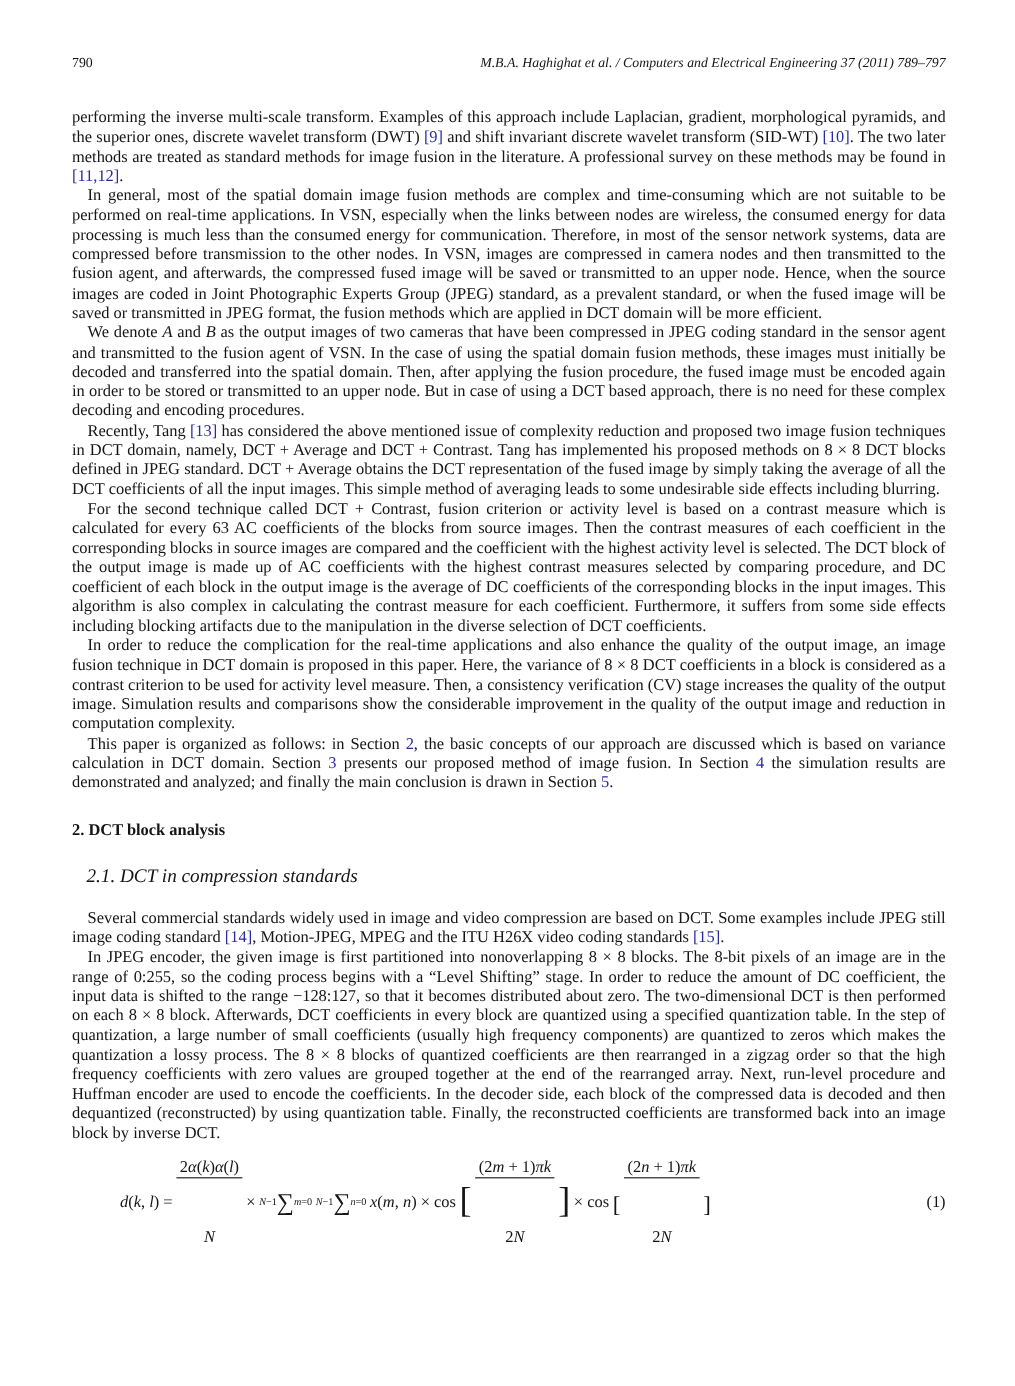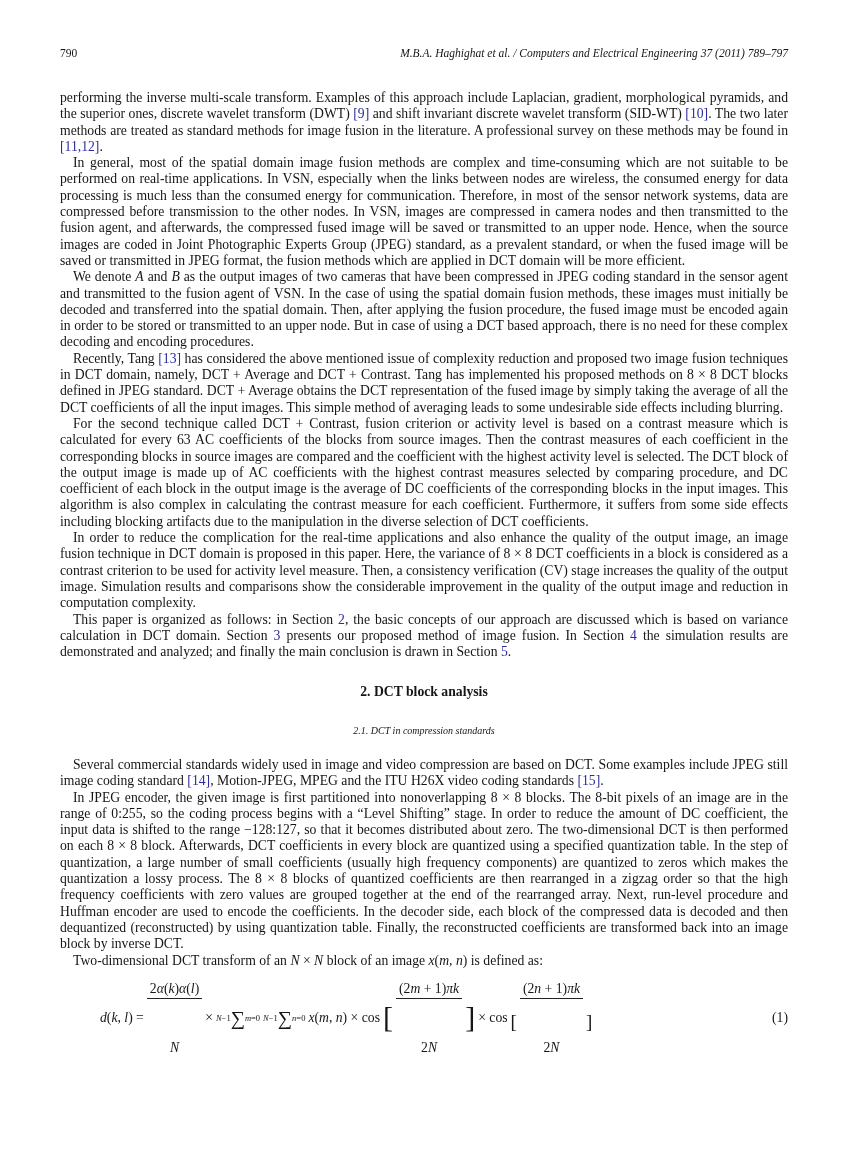--- a/index.html
+++ b/index.html
@@ -7,22 +7,22 @@
        font-family:"Liberation Serif","DejaVu Serif",serif;}
   .page{box-sizing:border-box;width:846px;height:866px;padding:46px 58px 0 60px;}
   .header{position:relative;height:16px;margin-bottom:28px;font-size:11.5px;line-height:14px;}
   .pagenum{position:absolute;left:0;top:0;font-style:normal;}
   .running{display:block;text-align:right;font-style:italic;}
   main{font-size:13.7px;line-height:16.3px;text-align:justify;}
   p.para{margin:0;}
   p.indent{text-indent:13px;}
   .it{font-style:italic;}
   .cite{color:var(--link-color,#2b2ba0);cursor:pointer;}
-  h2.section{font-size:13.7px;font-weight:700;margin:24px 0 2px;text-align:center;}
-  h3.subsection{font-size:10px;font-weight:400;font-style:italic;margin:22px 0 18px;text-align:center;}
+  h2.section{font-size:13.7px;font-weight:700;margin:24px 0 2px;text-align:left;}
+  h3.subsection{font-size:16px;font-weight:400;font-style:italic;margin:22px 12px 18px;text-align:left;}
   .eqwrap{display:flex;align-items:center;margin:12px 0 0 40px;}
   .eq{display:inline-flex;align-items:center;gap:3px;font-size:13.7px;}
   .eq i{font-style:italic;}
   .frac{display:inline-flex;flex-direction:column;align-items:center;line-height:1.15;gap:40px;}
   .frac .num{border-bottom:1px solid #222;padding:0 3px 1px;}
   .frac .den{padding-top:1px;}
   .sum{display:inline-flex;flex-direction:row;align-items:center;line-height:1;}
   .sum .lim{font-size:8.5px;line-height:9px;}
   .sum .sym{font-size:20px;line-height:18px;font-style:normal;}
   .brk{font-size:30px;font-weight:300;line-height:1;font-style:normal;transform:translateY(-1px);}
@@ -42,21 +42,20 @@
       <p class="para indent"><span>In general, most of the spatial domain image fusion methods are complex and time-consuming which are not suitable to be performed on real-time applications. In VSN, especially when the links between nodes are wireless, the consumed energy for data processing is much less than the consumed energy for communication. Therefore, in most of the sensor network systems, data are compressed before transmission to the other nodes. In VSN, images are compressed in camera nodes and then transmitted to the fusion agent, and afterwards, the compressed fused image will be saved or transmitted to an upper node. Hence, when the source images are coded in Joint Photographic Experts Group (JPEG) standard, as a prevalent standard, or when the fused image will be saved or transmitted in JPEG format, the fusion methods which are applied in DCT domain will be more efficient.</span></p>
       <p class="para indent"><span>We denote </span><span class="it">A</span><span> and </span><span class="it">B</span><span> as the output images of two cameras that have been compressed in JPEG coding standard in the sensor agent and transmitted to the fusion agent of VSN. In the case of using the spatial domain fusion methods, these images must initially be decoded and transferred into the spatial domain. Then, after applying the fusion procedure, the fused image must be encoded again in order to be stored or transmitted to an upper node. But in case of using a DCT based approach, there is no need for these complex decoding and encoding procedures.</span></p>
       <p class="para indent"><span>Recently, Tang </span><span class="cite">[13]</span><span> has considered the above mentioned issue of complexity reduction and proposed two image fusion techniques in DCT domain, namely, DCT + Average and DCT + Contrast. Tang has implemented his proposed methods on 8 × 8 DCT blocks defined in JPEG standard. DCT + Average obtains the DCT representation of the fused image by simply taking the average of all the DCT coefficients of all the input images. This simple method of averaging leads to some undesirable side effects including blurring.</span></p>
       <p class="para indent"><span>For the second technique called DCT + Contrast, fusion criterion or activity level is based on a contrast measure which is calculated for every 63 AC coefficients of the blocks from source images. Then the contrast measures of each coefficient in the corresponding blocks in source images are compared and the coefficient with the highest activity level is selected. The DCT block of the output image is made up of AC coefficients with the highest contrast measures selected by comparing procedure, and DC coefficient of each block in the output image is the average of DC coefficients of the corresponding blocks in the input images. This algorithm is also complex in calculating the contrast measure for each coefficient. Furthermore, it suffers from some side effects including blocking artifacts due to the manipulation in the diverse selection of DCT coefficients.</span></p>
       <p class="para indent"><span>In order to reduce the complication for the real-time applications and also enhance the quality of the output image, an image fusion technique in DCT domain is proposed in this paper. Here, the variance of 8 × 8 DCT coefficients in a block is considered as a contrast criterion to be used for activity level measure. Then, a consistency verification (CV) stage increases the quality of the output image. Simulation results and comparisons show the considerable improvement in the quality of the output image and reduction in computation complexity.</span></p>
       <p class="para indent"><span>This paper is organized as follows: in Section </span><span class="cite">2</span><span>, the basic concepts of our approach are discussed which is based on variance calculation in DCT domain. Section </span><span class="cite">3</span><span> presents our proposed method of image fusion. In Section </span><span class="cite">4</span><span> the simulation results are demonstrated and analyzed; and finally the main conclusion is drawn in Section </span><span class="cite">5</span><span>.</span></p>
       <h2 class="section">2. DCT block analysis</h2>
       <h3 class="subsection">2.1. DCT in compression standards</h3>
       <p class="para indent"><span>Several commercial standards widely used in image and video compression are based on DCT. Some examples include JPEG still image coding standard </span><span class="cite">[14]</span><span>, Motion-JPEG, MPEG and the ITU H26X video coding standards </span><span class="cite">[15]</span><span>.</span></p>
       <p class="para indent"><span>In JPEG encoder, the given image is first partitioned into nonoverlapping 8 × 8 blocks. The 8-bit pixels of an image are in the range of 0:255, so the coding process begins with a “Level Shifting” stage. In order to reduce the amount of DC coefficient, the input data is shifted to the range −128:127, so that it becomes distributed about zero. The two-dimensional DCT is then performed on each 8 × 8 block. Afterwards, DCT coefficients in every block are quantized using a specified quantization table. In the step of quantization, a large number of small coefficients (usually high frequency components) are quantized to zeros which makes the quantization a lossy process. The 8 × 8 blocks of quantized coefficients are then rearranged in a zigzag order so that the high frequency coefficients with zero values are grouped together at the end of the rearranged array. Next, run-level procedure and Huffman encoder are used to encode the coefficients. In the decoder side, each block of the compressed data is decoded and then dequantized (reconstructed) by using quantization table. Finally, the reconstructed coefficients are transformed back into an image block by inverse DCT.</span></p>
-      <p class="para indent"><span>Two-dimensional DCT transform of an </span><span class="it">N</span><span> × </span><span class="it">N</span><span> block of an image </span><span class="it">x</span><span>(</span><span class="it">m, n</span><span>) is defined as:</span></p>
       <div class="eqwrap">
         <span class="eq">
           <span><i>d</i>(<i>k</i>, <i>l</i>) = </span>
           <span class="frac">
             <span class="num">2<i>α</i>(<i>k</i>)<i>α</i>(<i>l</i>)</span>
             <span class="den"><i>N</i></span>
           </span>
           <span> × </span>
           <span class="sum">
             <span class="lim"><i>N</i>−1</span>

